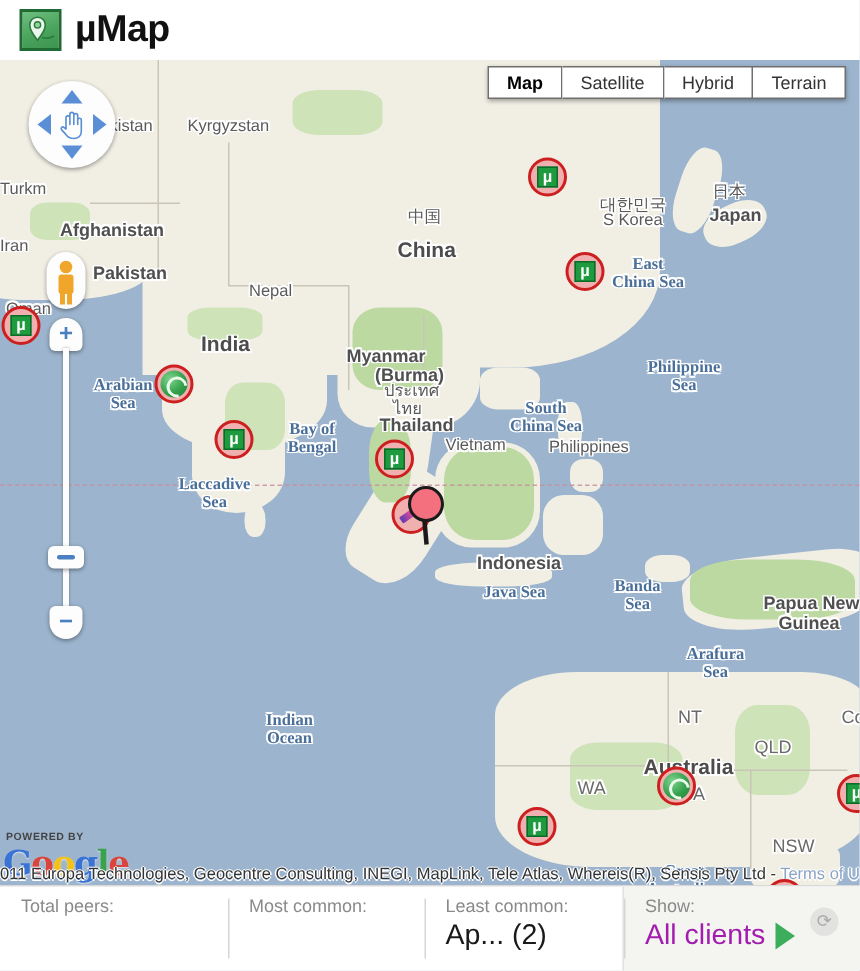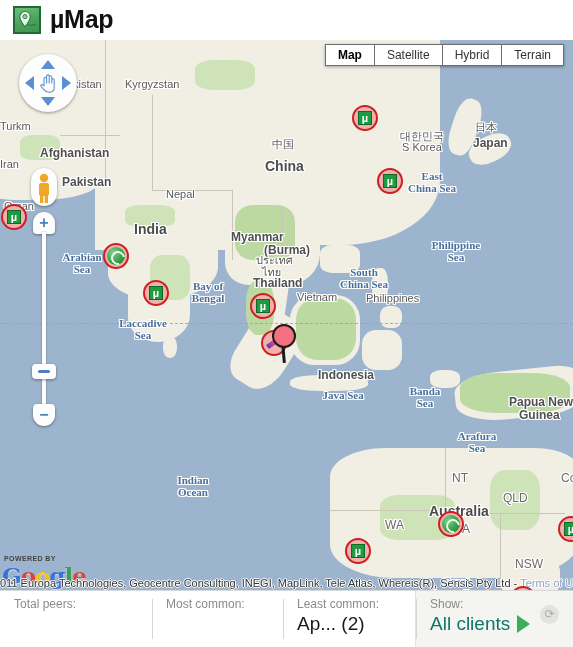--- a/index.html
+++ b/index.html
@@ -244,21 +244,21 @@
   }
   .stat .k { font-size: 12px; color: #8a8a8a; margin-bottom: 2px; }
   .stat .v { font-size: 19px; color: #1a1a1a; }
   #stat-total { width: 152px; }
   #stat-most  { width: 131px; }
   #stat-least { width: 132px; }
   #stat-show  {
     width: 158px; background: #f4f4f0;
     border-left: 1px solid #e2e2de;
   }
-  #stat-show .v { color: #0f766e; display: flex; align-items: center; }
+  #stat-show .v { color: #a21caf; display: flex; align-items: center; }
   #show-arrow {
     display: inline-block; margin-left: 7px;
     width: 0; height: 0;
     border-top: 9px solid transparent; border-bottom: 9px solid transparent;
     border-left: 13px solid #3cae5b; cursor: pointer;
   }
   #refresh-icon {
     position: absolute; right: 14px; top: 14px;
     width: 19px; height: 19px; border-radius: 50%;
     background: #dedede; opacity: .8;
@@ -342,21 +342,21 @@
       <div class="lbl med" style="left: 40px; top: 106px;">Afghanistan</div>
       <div class="lbl med" style="left: 62px; top: 135px;">Pakistan</div>
       <div class="lbl" style="left: 0px; top: 80px;">Turkm</div>
       <div class="lbl" style="left: 125px; top: 38px;">Kyrgyzstan</div>
       <div class="lbl" style="left: 73px; top: 38px;">kistan</div>
       <div class="lbl" style="left: 0px; top: 118px;">Iran</div>
       <div class="lbl" style="left: 4px; top: 160px;">Oman</div>
       <div class="lbl big" style="left: 134px; top: 181px;">India</div>
       <div class="lbl" style="left: 166px; top: 148px;">Nepal</div>
       <div class="lbl med" style="left: 231px; top: 190px;">Myanmar</div>
-      <div class="lbl med" style="left: 233px; top: 203px; padding-left: 31px;">(Burma)</div>
+      <div class="lbl med" style="left: 219px; top: 203px; padding-left: 31px;">(Burma)</div>
       <div class="lbl med" style="left: 253px; top: 236px;">Thailand</div>
       <div class="lbl" style="left: 256px; top: 211px;">ประเทศ</div>
       <div class="lbl" style="left: 262px; top: 223px;">ไทย</div>
       <div class="lbl" style="left: 297px; top: 251px;">Vietnam</div>
       <div class="lbl" style="left: 366px; top: 252px;">Philippines</div>
       <div class="lbl" style="left: 272px; top: 97px;">中国</div>
       <div class="lbl big" style="left: 265px; top: 118px;">China</div>
       <div class="lbl" style="left: 400px; top: 89px;">대한민국</div>
       <div class="lbl" style="left: 402px; top: 101px;">S Korea</div>
       <div class="lbl" style="left: 475px; top: 80px;">日本</div>

